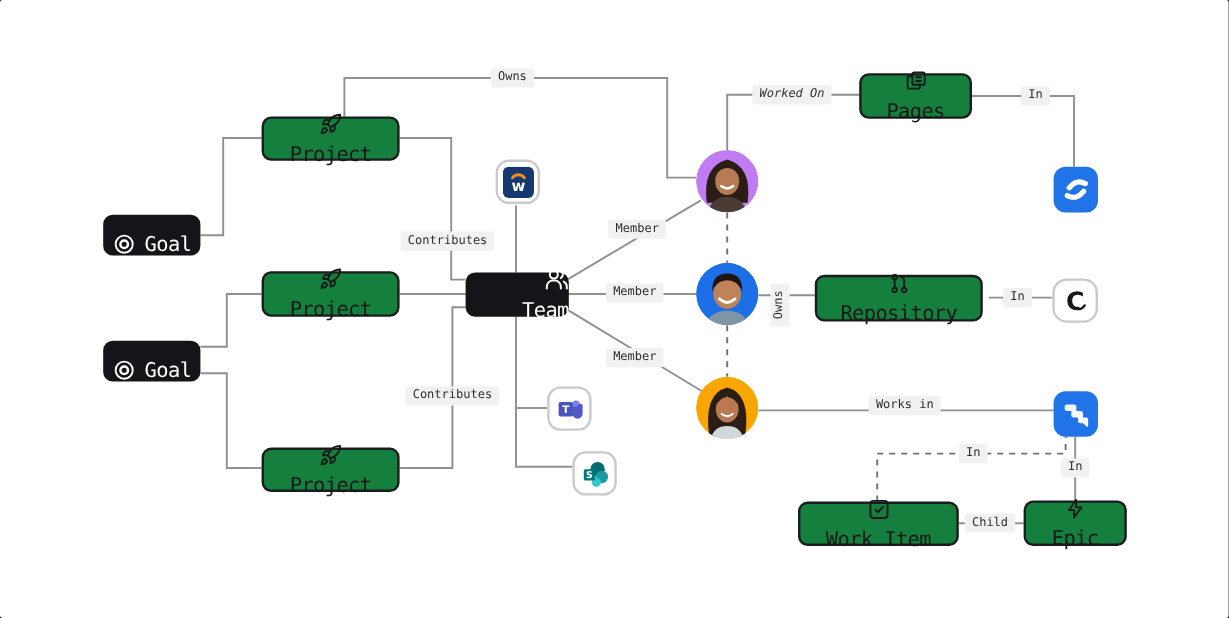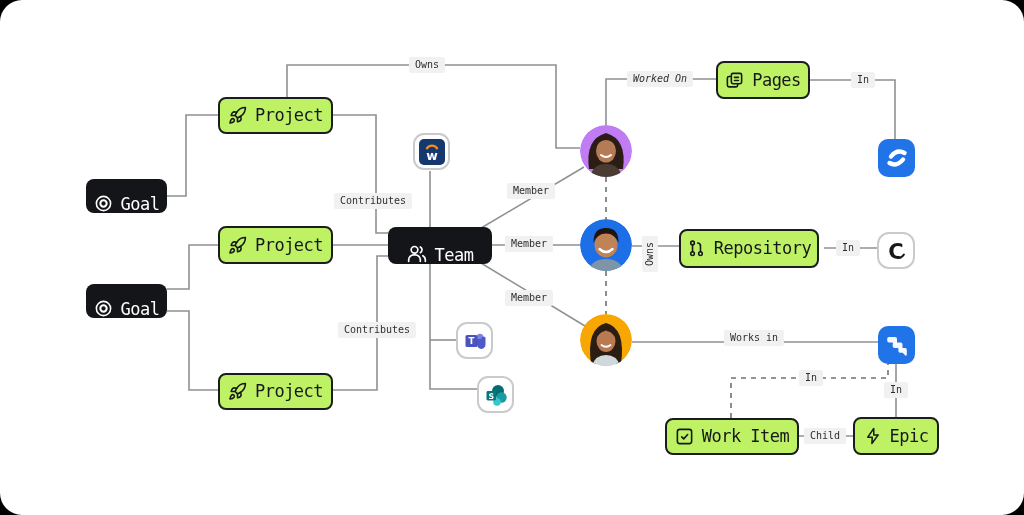--- a/index.html
+++ b/index.html
@@ -1,24 +1,24 @@
 <!DOCTYPE html>
 <html><head>
 <meta charset="utf-8">
 <style>
   html,body{margin:0;padding:0;background:#000;}
-  #stage{position:relative;width:1024px;height:515px;background:#ffffff;border-radius:22px;overflow:hidden;font-family:"DejaVu Sans Mono","Liberation Mono",monospace;}
+  #stage{position:relative;width:1024px;height:515px;background:#ffffff;border-radius:2px;overflow:hidden;font-family:"DejaVu Sans Mono","Liberation Mono",monospace;}
   svg.edges{position:absolute;left:0;top:0;z-index:1;}
   .edge{stroke:#8f9092;stroke-width:1.6;fill:none;}
   .edge.dashed{stroke:#707174;stroke-dasharray:5 5;}
 
   .node{position:absolute;z-index:3;display:flex;align-items:center;justify-content:center;gap:8px;box-sizing:border-box;border-radius:8px;font-size:17px;letter-spacing:-0.5px;white-space:nowrap;}
   .node .txt{line-height:1;}
   .node.dark{background:#141519;color:#fff;align-items:flex-end;}
-  .node.light{background:#bef264;color:#17181a;border:2px solid #1b1c1e;}
+  .node.light{background:#15803d;color:#17181a;border:2px solid #1b1c1e;flex-direction:column;}
   .node svg{flex:0 0 auto;}
 
   .elabel{position:absolute;z-index:4;transform:translate(-50%,-50%);background:#f1f1f2;color:#2e2f31;font-size:10px;line-height:1;padding:3px 6px;border-radius:2px;white-space:nowrap;}
   .elabel.vert{transform:translate(-50%,-50%) rotate(-90deg);}
 
   .iconbox{position:absolute;z-index:3;box-sizing:border-box;background:#fff;border:2px solid #c9cacc;border-radius:11px;display:flex;align-items:center;justify-content:center;}
   .bluetile{position:absolute;z-index:3;border-radius:10px;background:#2173e8;display:flex;align-items:center;justify-content:center;}
 
   .avatar{position:absolute;z-index:3;border-radius:50%;overflow:hidden;}
 </style>
@@ -77,21 +77,21 @@
   </div>
 
   <div class="node dark" style="left:86px;top:284px;width:81px;height:34px;">
     <svg width="19" height="19" viewBox="0 0 24 24">
         <circle cx="12" cy="12" r="9" fill="none" stroke="#fff" stroke-width="2"></circle>
         <circle cx="12" cy="12" r="4" fill="none" stroke="#fff" stroke-width="2.6"></circle>
       </svg>
     <span class="txt">Goal</span>
   </div>
 
-  <div class="node dark" style="left:388px;top:227px;width:104px;height:37px;">
+  <div class="node dark" style="left:388px;top:227px;width:86px;height:37px;flex-direction:column;">
     <svg width="20" height="20" viewBox="0 0 24 24" fill="none" stroke="#fff" stroke-width="2" stroke-linecap="round" stroke-linejoin="round">
         <circle cx="9" cy="7" r="4"></circle>
         <path d="M2 21v-2a6 6 0 0 1 6-6h2a6 6 0 0 1 6 6v2"></path>
         <path d="M16 3.5a4 4 0 0 1 0 7"></path>
         <path d="M19 14a6 6 0 0 1 3 5.2V21"></path>
       </svg>
     <span class="txt">Team</span>
   </div>
 
   <div class="node light" style="left:218px;top:97px;width:115px;height:37px;">

